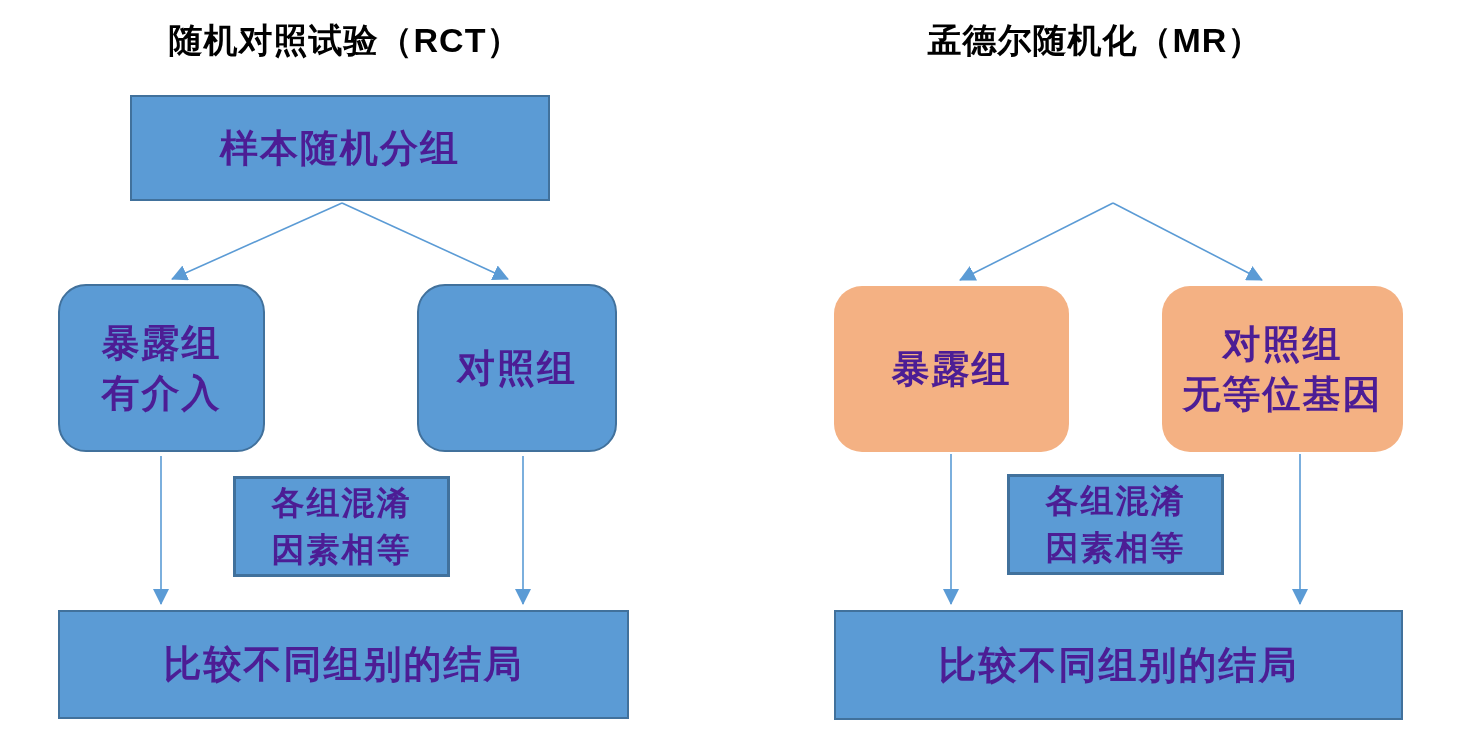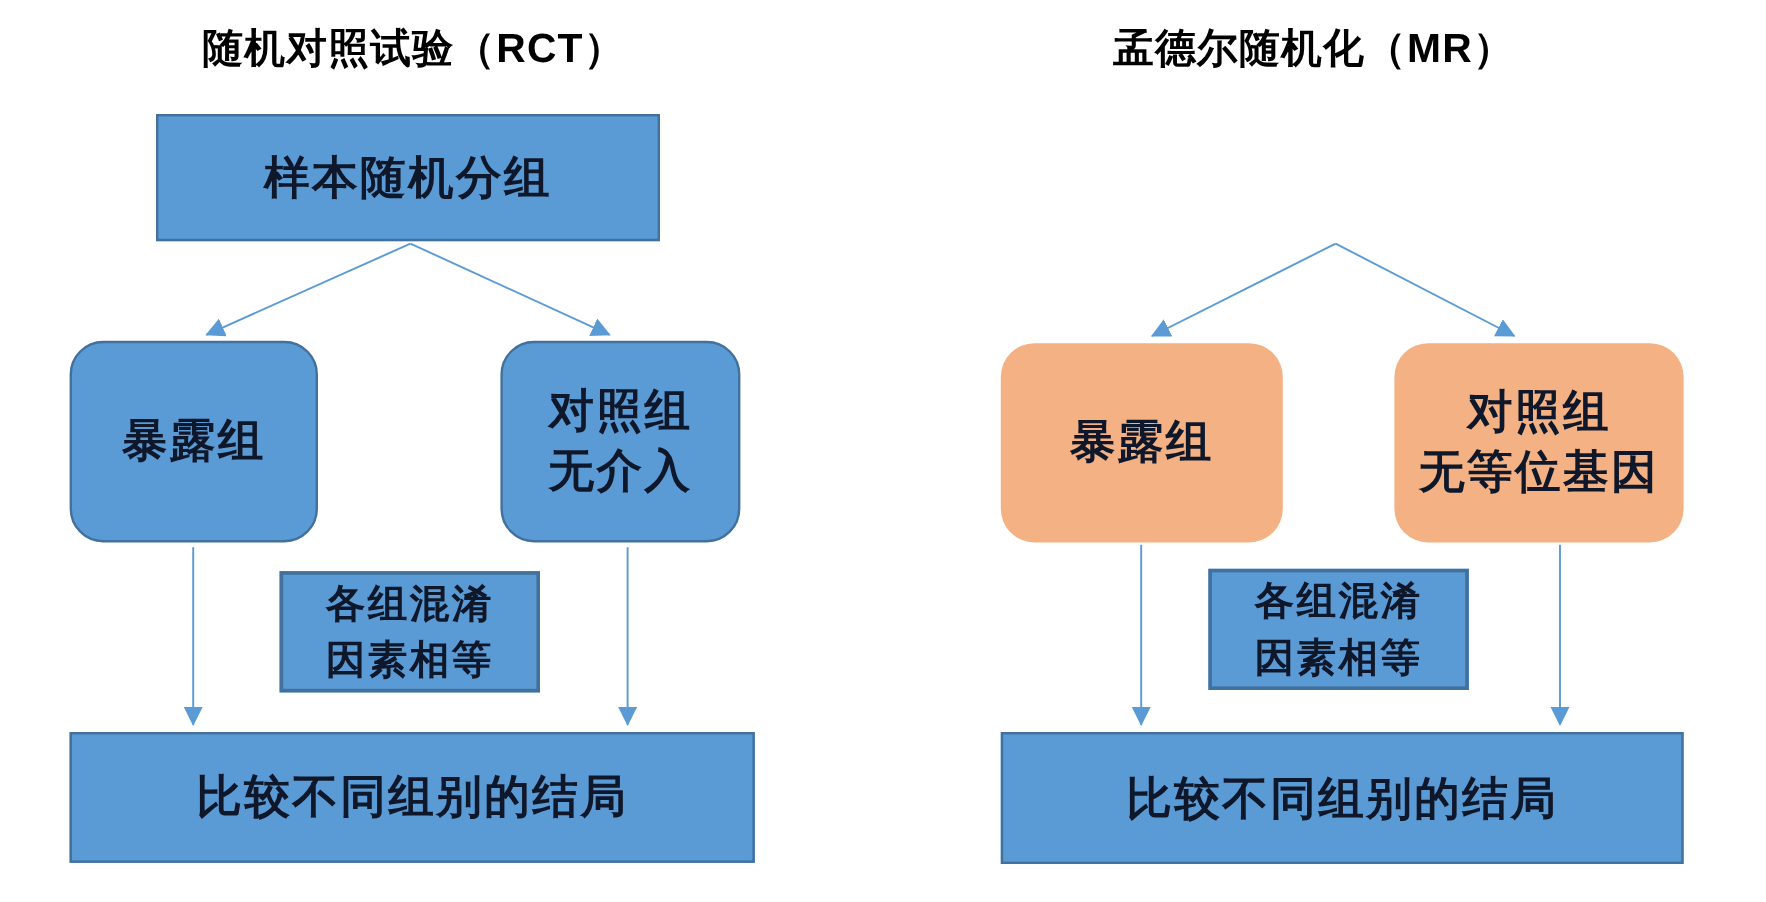--- a/index.html
+++ b/index.html
@@ -24,21 +24,21 @@
     letter-spacing: 1px;
     white-space: nowrap;
   }
   .box {
     position: absolute;
     display: flex;
     flex-direction: column;
     align-items: center;
     justify-content: center;
     text-align: center;
-    color: #0f172a;
+    color: #4c1d95;
     font-weight: bold;
     box-sizing: border-box;
   }
   .blue {
     background: #5B9BD5;
     border: 2px solid #41719C;
   }
   .orange {
     background: #F4B183;
     border: none;
@@ -84,25 +84,25 @@
   </svg>
 
   <div class="title" style="left:75px; top:18px; width:540px;">随机对照试验（RCT）</div>
 
   <div class="box blue fs-top" style="left:130px; top:95px; width:420px; height:106px;">
     <span class="line-span">样本随机分组</span>
   </div>
 
   <div class="box blue fs-mid" style="left:58px; top:284px; width:207px; height:168px;">
     <span class="line-span">暴露组</span>
+    <span class="line-span">有介入</span>
   </div>
 
   <div class="box blue fs-mid" style="left:417px; top:284px; width:200px; height:168px;">
     <span class="line-span">对照组</span>
-    <span class="line-span">无介入</span>
   </div>
 
   <div class="box blue conf fs-conf" style="left:233px; top:476px; width:217px; height:101px;">
     <span class="line-span">各组混淆</span>
     <span class="line-span">因素相等</span>
   </div>
 
   <div class="box blue fs-bottom" style="left:58px; top:610px; width:571px; height:109px;">
     <span class="line-span">比较不同组别的结局</span>
   </div>

